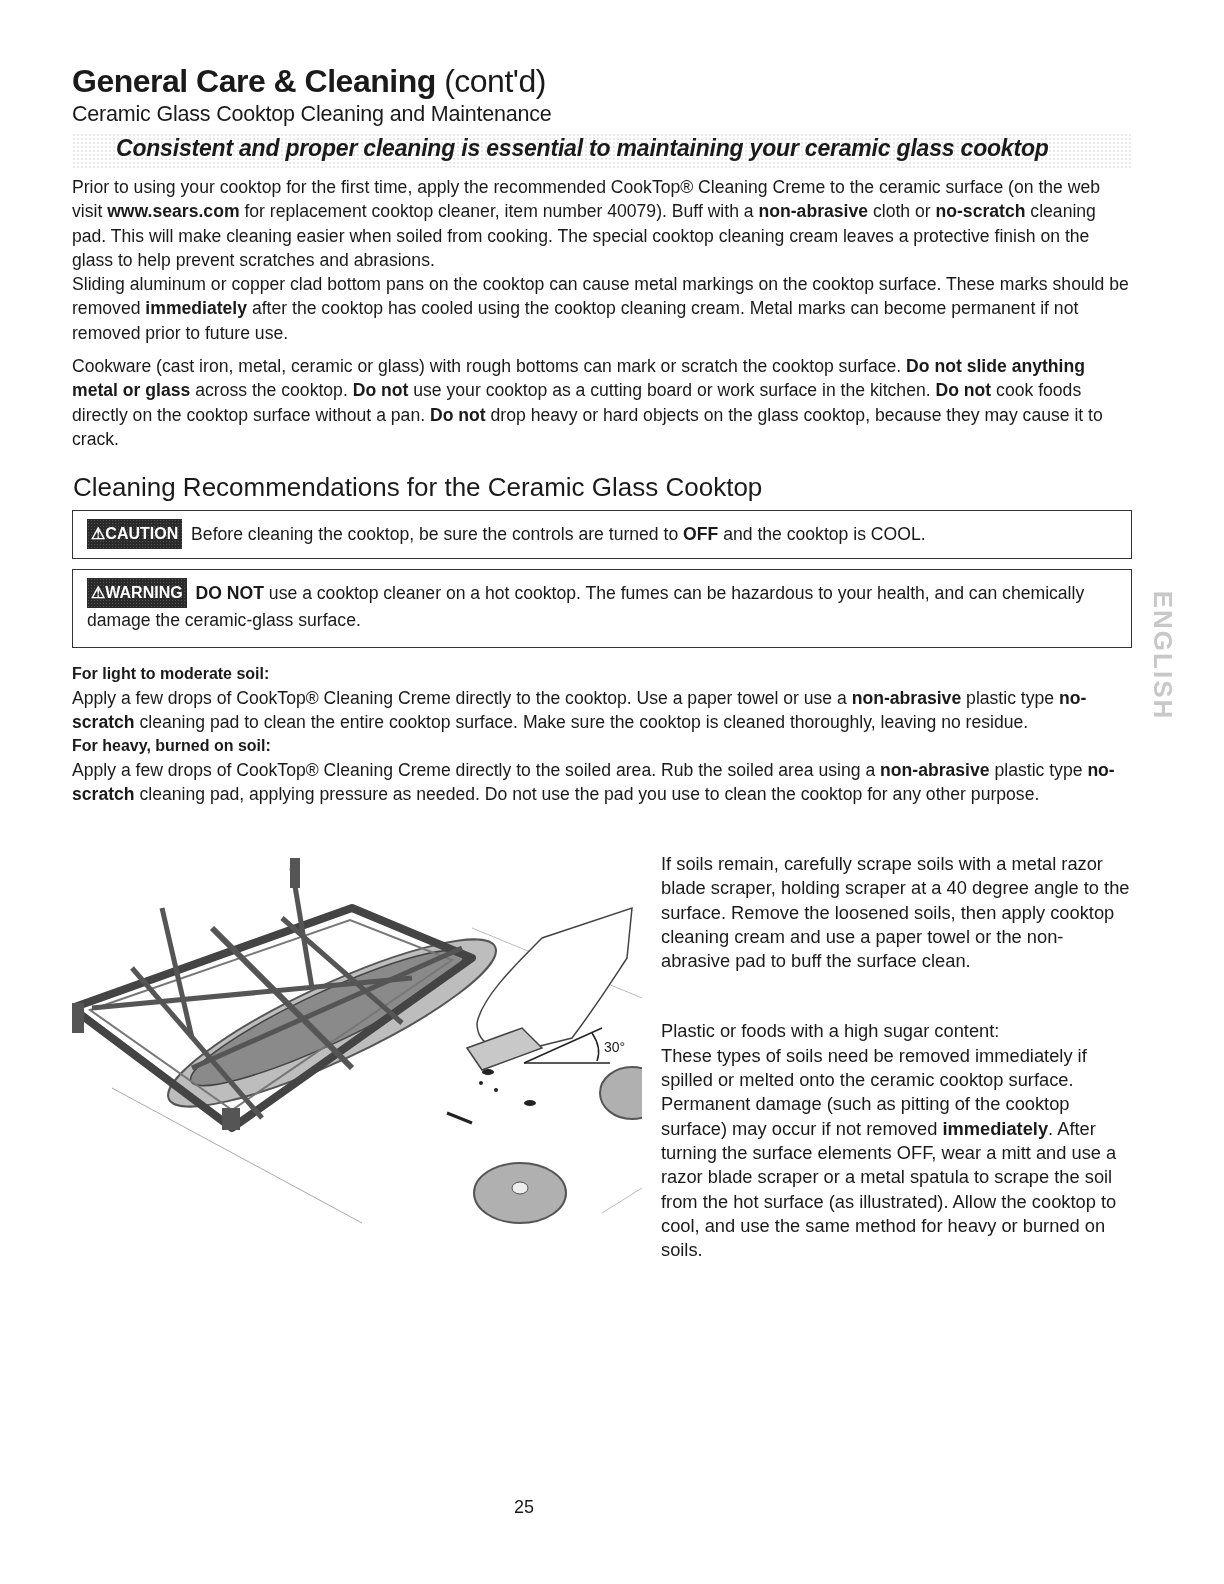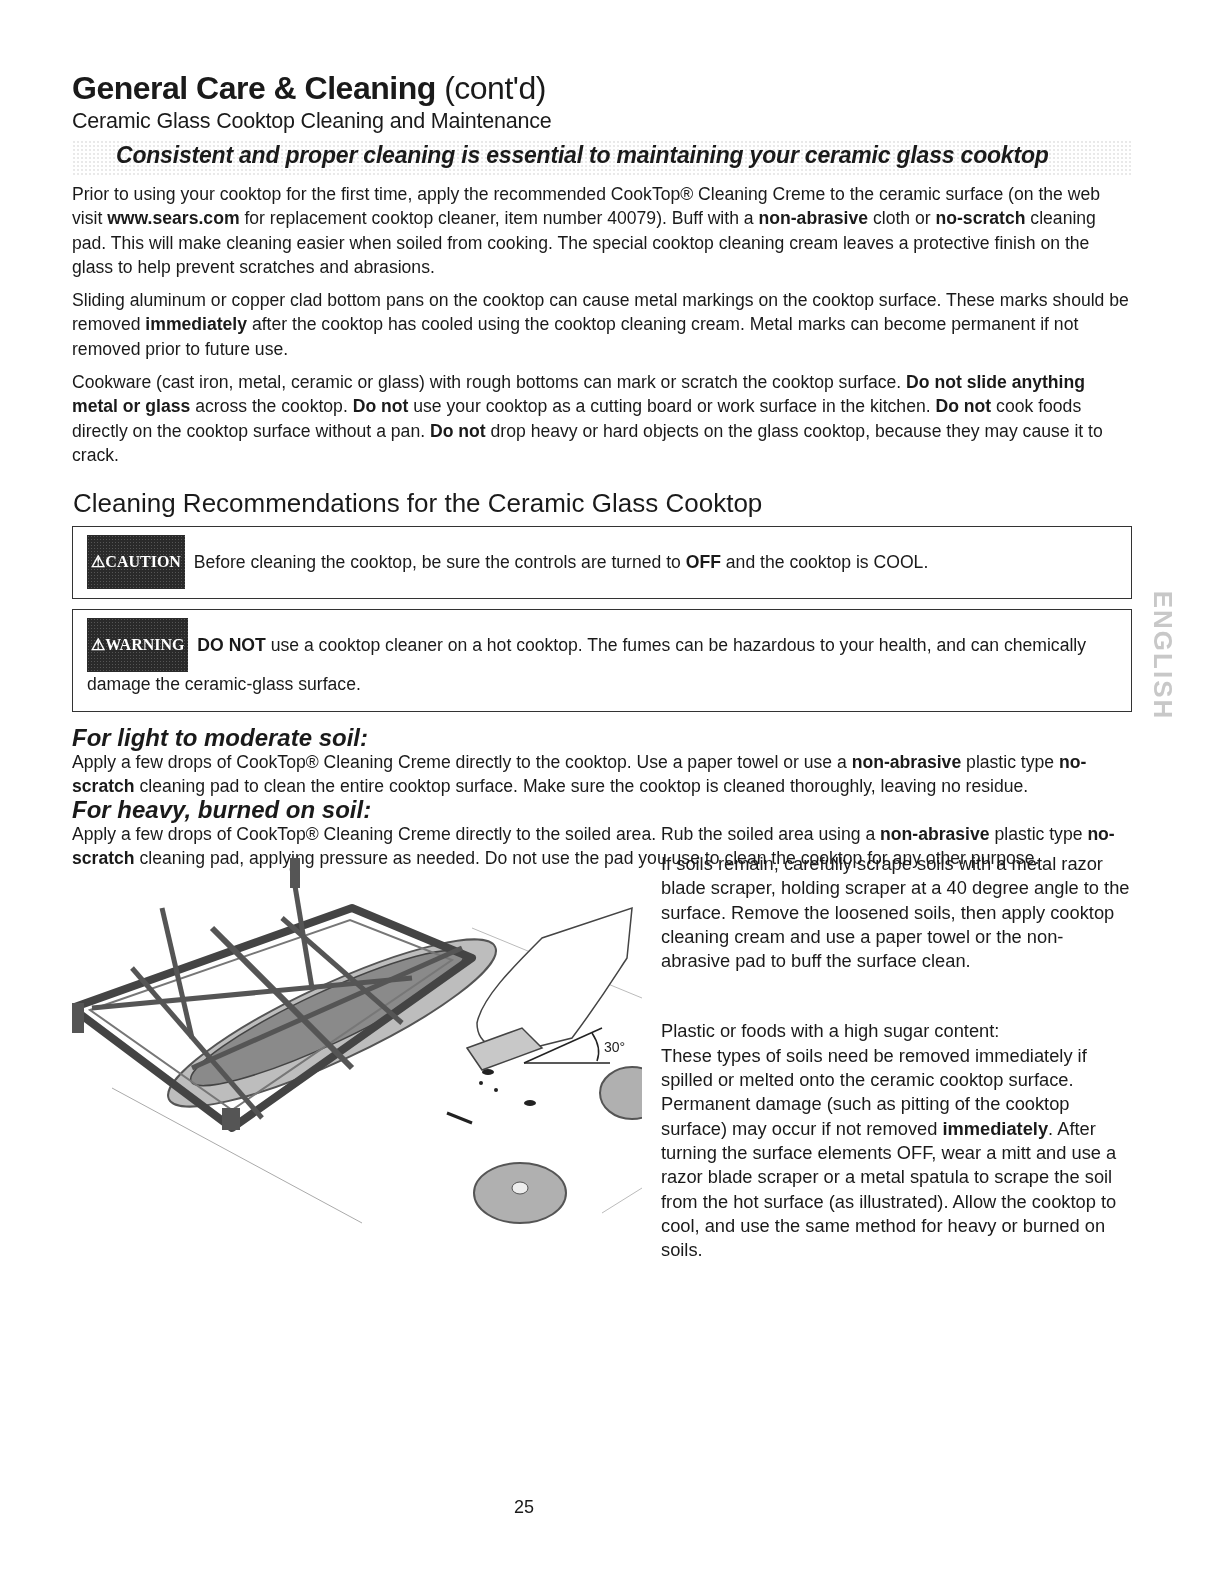--- a/index.html
+++ b/index.html
@@ -1,54 +1,54 @@
 <!DOCTYPE html>
 <html><head>
 <meta charset="utf-8">
 <style>
   html, body { margin:0; padding:0; background:#ffffff; }
   body { width:1224px; height:1584px; position:relative; overflow:hidden;
          font-family:"Liberation Sans", sans-serif; color:#1a1a1a; }
-  .page { position:absolute; left:72px; top:70px; width:1060px; }
+  .page { position:absolute; left:72px; top:63px; width:1060px; }
   .h1 { font-size:32px; font-weight:bold; letter-spacing:-0.5px; line-height:36px; margin:0; }
   .h1 .light { font-weight:normal; }
   .h2 { font-size:21.5px; font-weight:normal; margin:2px 0 0 0; line-height:26px; letter-spacing:-0.2px; }
   .banner { margin-top:6px; height:36px; position:relative;
             background-image: radial-gradient(#cfcfcf 0.6px, transparent 0.8px);
             background-size:4px 4px; }
   .banner span { position:absolute; left:44px; top:2px; font-size:23px; font-weight:bold; font-style:italic; background:transparent; letter-spacing:-0.2px; }
   p { margin:0; font-size:17.6px; line-height:24.3px; }
   .para { margin-top:6px; }
   .h3 { font-size:26px; font-weight:normal; margin:23px 0 0 1px; line-height:26px; }
   .box { border:1px solid #333; margin-top:10px; padding:8px 10px 9px 14px; font-size:17.6px; line-height:24.3px; }
   .box + .box { }
-  .badge { display:inline-block; background:#2a2a2a; color:#fff; font-weight:bold; font-size:16px; padding:16px 4px; line-height:22px; margin-right:4px; vertical-align:1px;
-           background-image: radial-gradient(#555 0.6px, transparent 0.8px); background-size:3px 3px;font-family:Liberation Serif, serif; }
-  .sub { font-size:24px; font-weight:bold; line-height:24px;font-style:italic; }
+  .badge { display:inline-block; background:#2a2a2a; color:#fff; font-weight:bold; font-size:16px; padding:4px 4px; line-height:22px; margin-right:4px; vertical-align:1px;
+           background-image: radial-gradient(#555 0.6px, transparent 0.8px); background-size:3px 3px; }
+  .sub { font-size:16px; font-weight:bold; line-height:24px; }
   .side-tab { position:absolute; left:1150px; top:588px; width:32px; height:135px; }
   .side-tab span { position:absolute; left:-52px; top:52px; transform:rotate(90deg); font-size:26px; font-weight:bold; color:#c8c8c8; letter-spacing:2px; white-space:nowrap; }
   .lower { position:absolute; left:72px; top:848px; width:1060px; height:520px; }
   .illus { position:absolute; left:0; top:0; width:570px; height:380px; }
   .rightcol { position:absolute; left:589px; top:4px; width:470px; }
   .rightcol p { font-size:18.3px; line-height:24.3px; }
   .rightcol .gap { height:23px; }
   .pageno { position:absolute; left:0; width:1048px; top:1497px; text-align:center; font-size:18px; }
 </style>
 </head>
 <body>
 
 <div class="page">
   <h1 class="h1"><span>General Care &amp; Cleaning</span><span class="light"> (cont'd)</span></h1>
   <div class="h2">Ceramic Glass Cooktop Cleaning and Maintenance</div>
   <div class="banner">
       <span>Consistent and proper cleaning is essential to maintaining your ceramic glass cooktop</span>
     </div>
 
   <p class="para" style="margin-top:6px"><span>Prior to using your cooktop for the first time, apply the recommended CookTop® Cleaning Creme to the ceramic surface (on the web visit </span><b>www.sears.com</b><span> for replacement cooktop cleaner, item number 40079). Buff with a </span><b>non-abrasive</b><span> cloth or </span><b>no-scratch</b><span> cleaning pad. This will make cleaning easier when soiled from cooking. The special cooktop cleaning cream leaves a protective finish on the glass to help prevent scratches and abrasions.</span></p>
-  <p class="para" style="margin-top:9px"><span>Sliding aluminum or copper clad bottom pans on the cooktop can cause metal markings on the cooktop surface. These marks should be removed </span><b>immediately</b><span> after the cooktop has cooled using the cooktop cleaning cream. Metal marks can become permanent if not removed prior to future use.</span></p>
+  <p class="para" style="margin-top:0"><span>Sliding aluminum or copper clad bottom pans on the cooktop can cause metal markings on the cooktop surface. These marks should be removed </span><b>immediately</b><span> after the cooktop has cooled using the cooktop cleaning cream. Metal marks can become permanent if not removed prior to future use.</span></p>
   <p class="para" style="margin-top:9px"><span>Cookware (cast iron, metal, ceramic or glass) with rough bottoms can mark or scratch the cooktop surface. </span><b>Do not slide anything metal or glass</b><span> across the cooktop. </span><b>Do not</b><span> use your cooktop as a cutting board or work surface in the kitchen. </span><b>Do not</b><span> cook foods directly on the cooktop surface without a pan. </span><b>Do not</b><span> drop heavy or hard objects on the glass cooktop, because they may cause it to crack.</span></p>
 
   <div class="h3">Cleaning Recommendations for the Ceramic Glass Cooktop</div>
 
   <div class="box">
     <span class="badge">⚠CAUTION</span><span><span> Before cleaning the cooktop, be sure the controls are turned to </span><b>OFF</b><span> and the cooktop is COOL.</span></span>
   </div>
   <div class="box" style="padding-bottom:14px">
     <span class="badge">⚠WARNING</span><span><b> DO NOT</b><span> use a cooktop cleaner on a hot cooktop. The fumes can be hazardous to your health, and can chemically damage the ceramic-glass surface.</span></span>
   </div>

